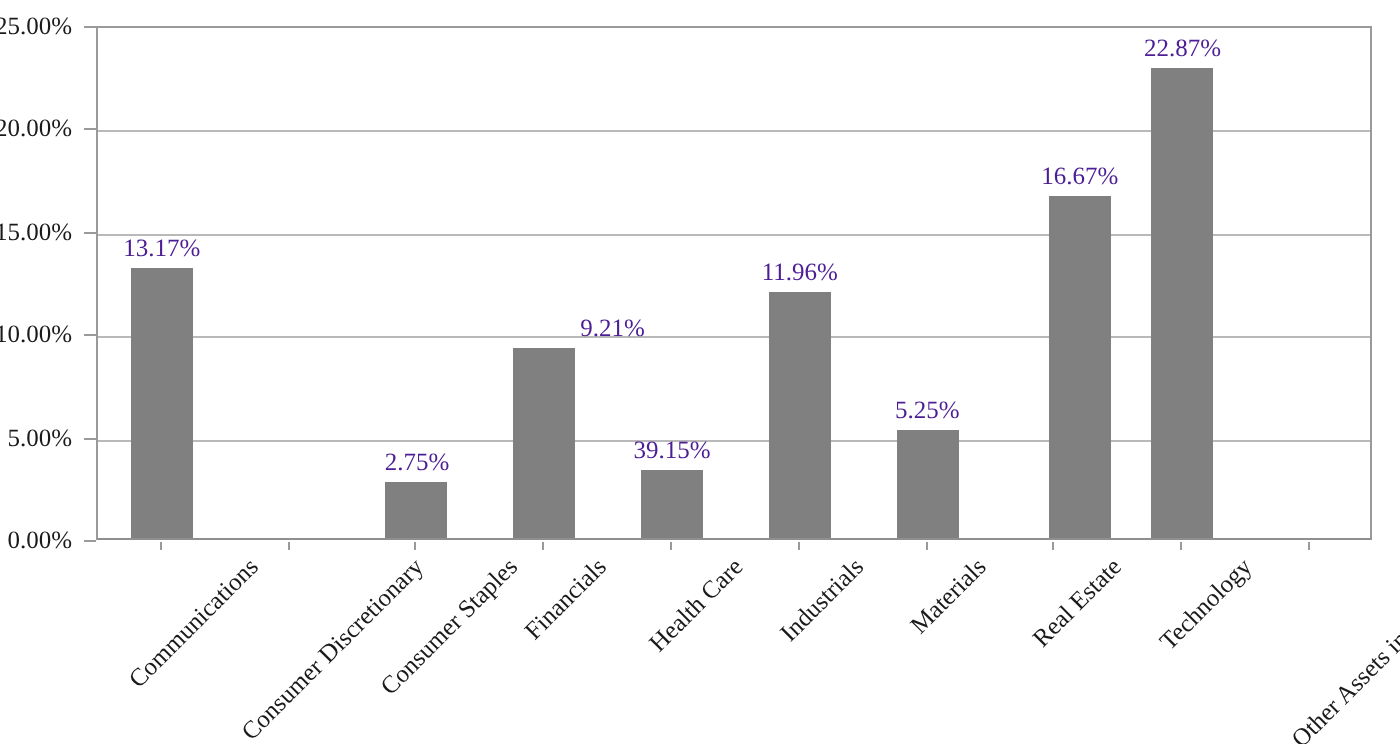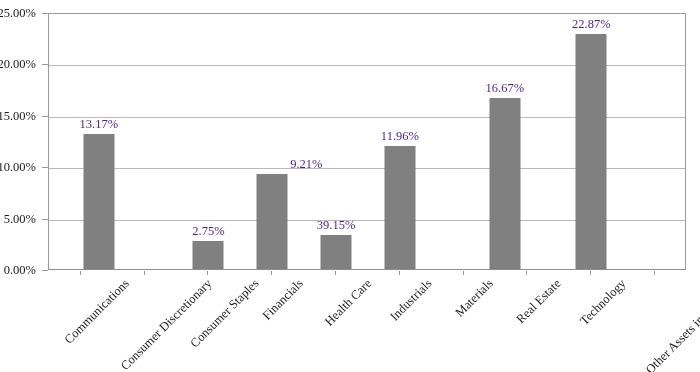--- a/index.html
+++ b/index.html
@@ -158,41 +158,45 @@
     </div>
 
   <div id="plot-area">
     <div id="grid-layer">
         <div class="gridline" style="top: 51.4px;"></div>
         <div class="gridline" style="top: 102.8px;"></div>
         <div class="gridline" style="top: 154.2px;"></div>
         <div class="gridline" style="top: 205.6px;"></div>
       </div>
     <div id="bars-layer">
-        <div class="bar-slot" style="left: 18px; width: 63.8px;">
+        <div class="bar-slot" style="left: 0px; width: 63.8px;">
           <div class="bar" title="Communications 13.17%" style="height: 135.388px; background: rgb(128, 128, 128);"></div>
           <div class="bar-value" style="bottom: 138.388px;">13.17%</div>
         </div>
         <div class="bar-slot" style="left: 127.6px; width: 63.8px;">
           <div class="bar" title="Consumer Staples 2.75%" style="height: 28.27px; background: rgb(128, 128, 128);"></div>
           <div class="bar-value" style="bottom: 31.27px;">2.75%</div>
         </div>
         <div class="bar-slot" style="left: 191.4px; width: 63.8px;">
           <div class="bar" title="Financials 9.21%" style="height: 94.6788px; background: rgb(128, 128, 128);"></div>
           <div class="bar-value" style="bottom: 97.6788px; margin-left: 34px;">9.21%</div>
         </div>
         <div class="bar-slot" style="left: 255.2px; width: 63.8px;">
           <div class="bar" title="Health Care 3.31%" style="height: 34.0268px; background: rgb(128, 128, 128);"></div>
           <div class="bar-value" style="bottom: 37.0268px;">39.15%</div>
         </div>
         <div class="bar-slot" style="left: 319px; width: 63.8px;">
           <div class="bar" title="Industrials 11.96%" style="height: 122.949px; background: rgb(128, 128, 128);"></div>
           <div class="bar-value" style="bottom: 125.949px;">11.96%</div>
         </div>
-        <div class="bar-slot" style="left: 424px; width: 63.8px;">
+        <div class="bar-slot" style="left: 382.8px; width: 63.8px;">
+          <div class="bar" title="Materials 5.25%" style="height: 53.97px; background: rgb(128, 128, 128);"></div>
+          <div class="bar-value" style="bottom: 56.97px;">5.25%</div>
+        </div>
+        <div class="bar-slot" style="left: 459px; width: 63.8px;">
           <div class="bar" title="Real Estate 16.67%" style="height: 171.368px; background: rgb(128, 128, 128);"></div>
           <div class="bar-value" style="bottom: 174.368px;">16.67%</div>
         </div>
         <div class="bar-slot" style="left: 510.4px; width: 63.8px;">
           <div class="bar" title="Technology 22.87%" style="height: 235.104px; background: rgb(128, 128, 128);"></div>
           <div class="bar-value" style="bottom: 238.104px;">22.87%</div>
         </div>
       </div>
   </div>
 

